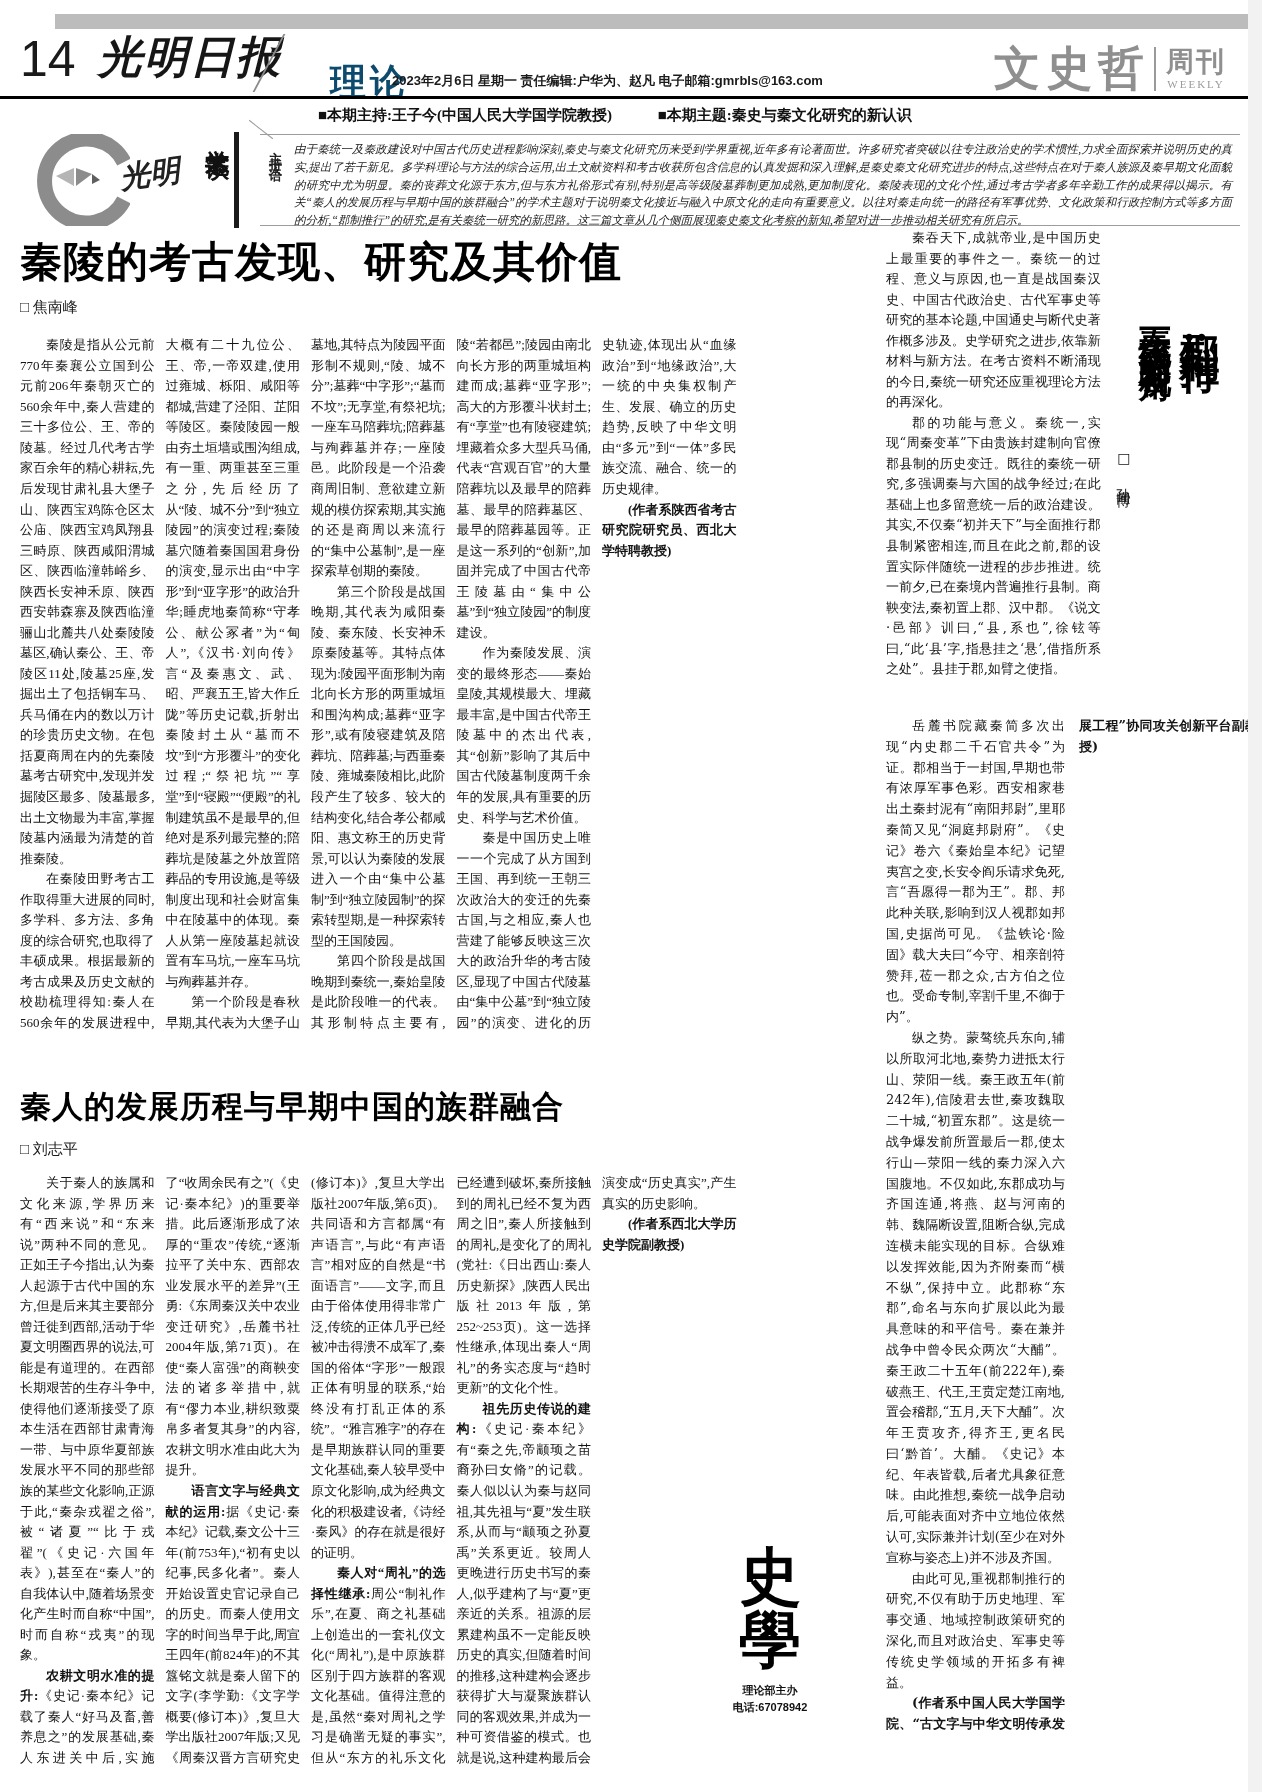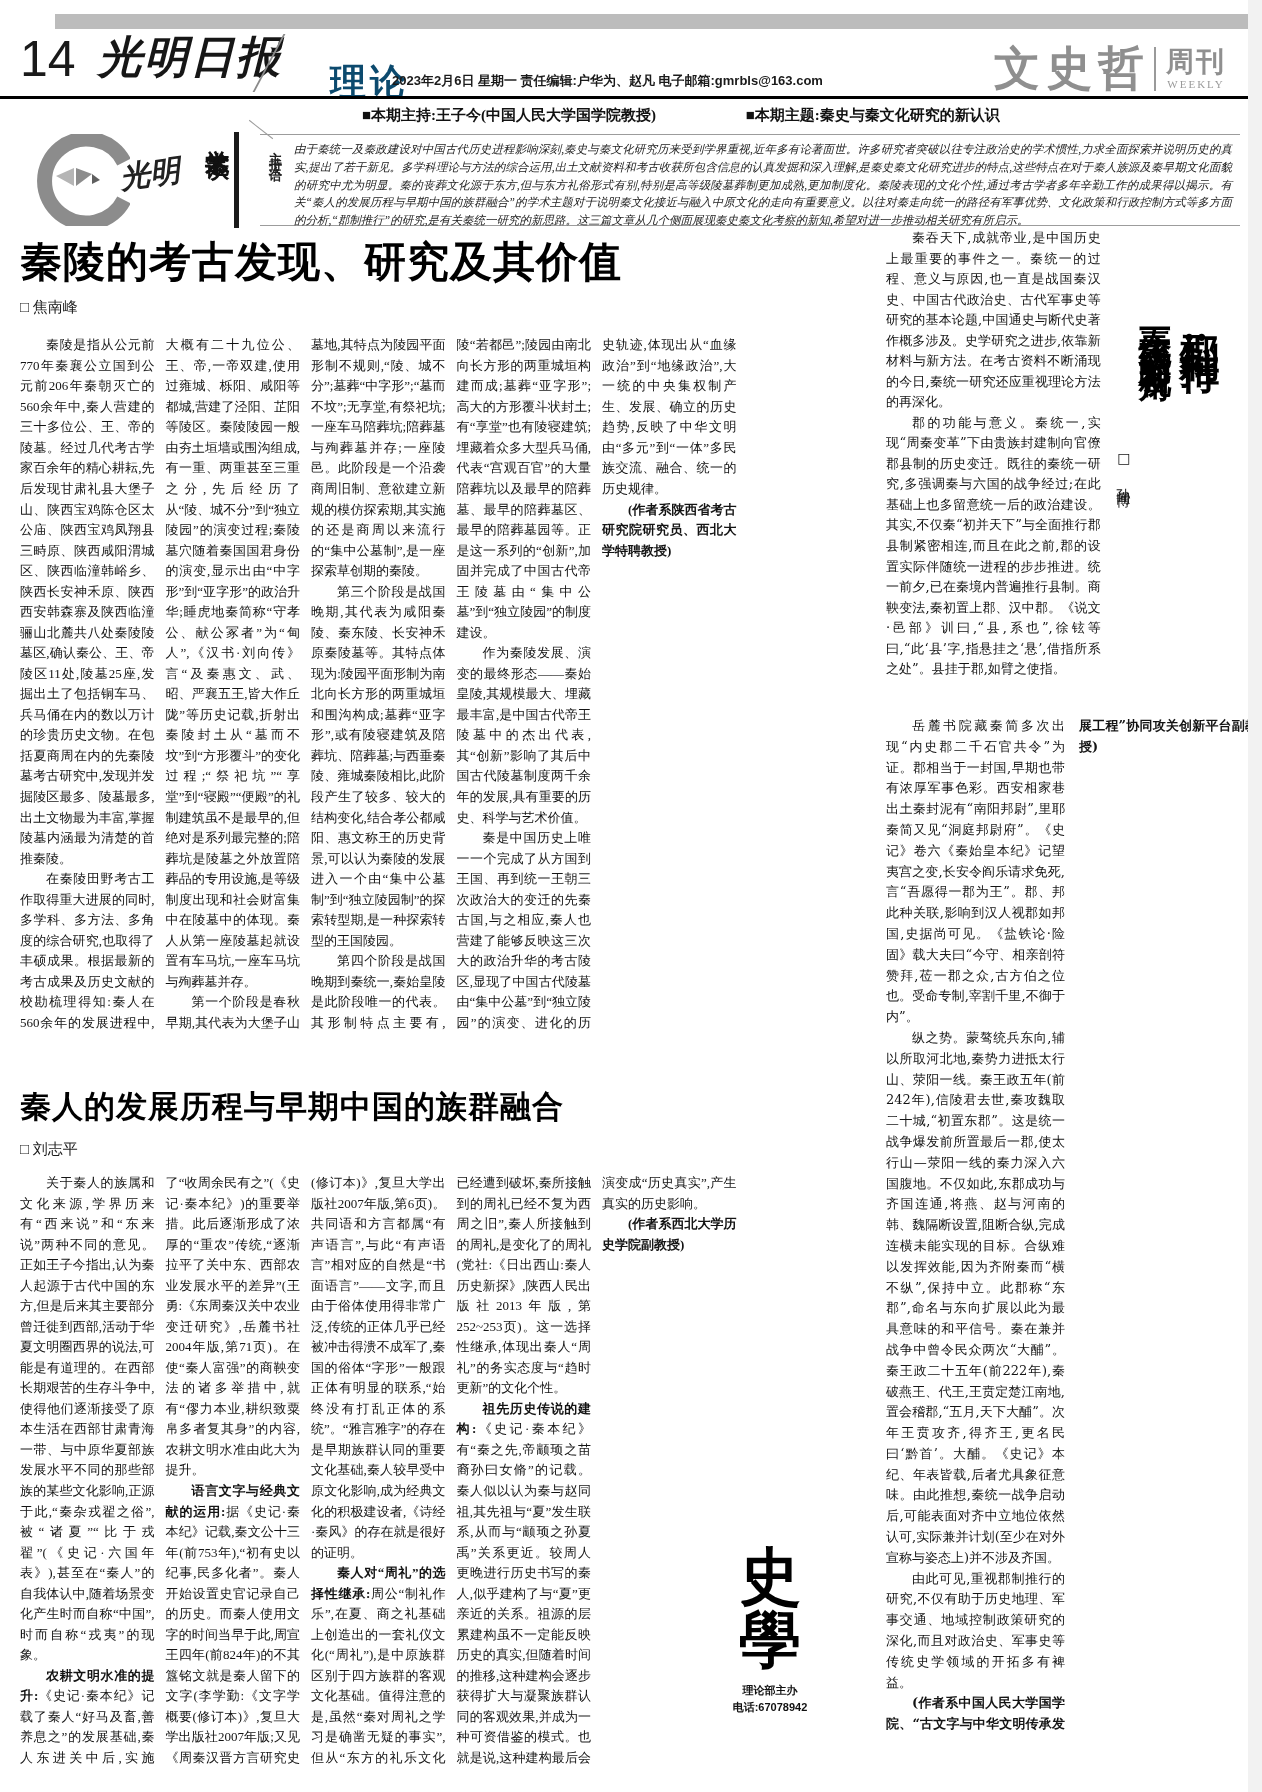--- a/index.html
+++ b/index.html
@@ -20,21 +20,21 @@
             font-family:"Liberation Sans",sans-serif;}
   .weekly{position:absolute;right:22px;top:6px;display:flex;align-items:center;}
   .weekly-title{font-size:46px;font-weight:900;color:#8f8f8f;letter-spacing:6px;}
   .weekly-div{width:2px;height:44px;background:#9a9a9a;margin:0 10px 0 4px;}
   .weekly-right{display:flex;flex-direction:column;align-items:center;}
   .weekly-sub{font-size:28px;font-weight:bold;color:#8f8f8f;letter-spacing:2px;line-height:1;}
   .weekly-en{font-size:11px;color:#9a9a9a;letter-spacing:2px;margin-top:2px;}
   .hdr-rule{position:absolute;left:0;top:96px;width:100%;height:3px;background:#000;}
   
   .hosts{position:absolute;left:318px;top:106px;font-size:15px;font-weight:bold;white-space:nowrap;}
-  .hosts span{margin-right:42px;margin-left:44px;}
+  .hosts span{margin-right:42px;}
   
   .introrow{position:absolute;left:28px;top:134px;right:8px;height:92px;display:flex;}
   .collogo{width:232px;position:relative;flex:none;}
   .logo-c{position:absolute;left:6px;top:0px;}
   .logo-script{position:absolute;left:92px;top:20px;font-size:30px;font-style:italic;font-weight:bold;
                color:#222;transform:rotate(-8deg);}
   .logo-name{position:absolute;left:176px;top:-4px;writing-mode:vertical-rl;font-size:24px;
              font-weight:900;letter-spacing:2px;line-height:1.05;}
   .logo-bar{position:absolute;left:206px;top:-2px;width:5px;height:96px;background:#1a1a1a;}
   .introbox{flex:1;border-top:1px solid #9c9c9c;border-bottom:1px solid #9c9c9c;position:relative;

